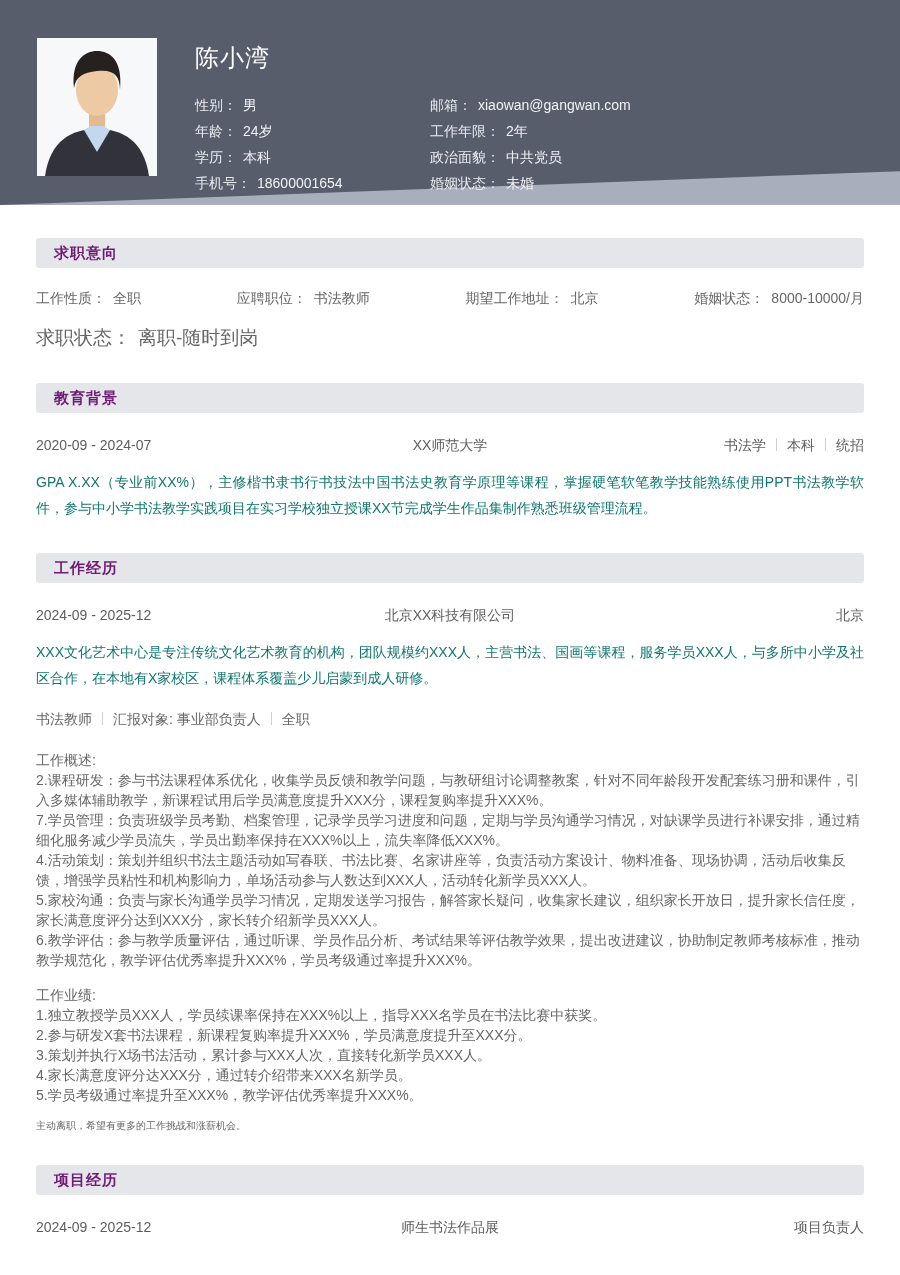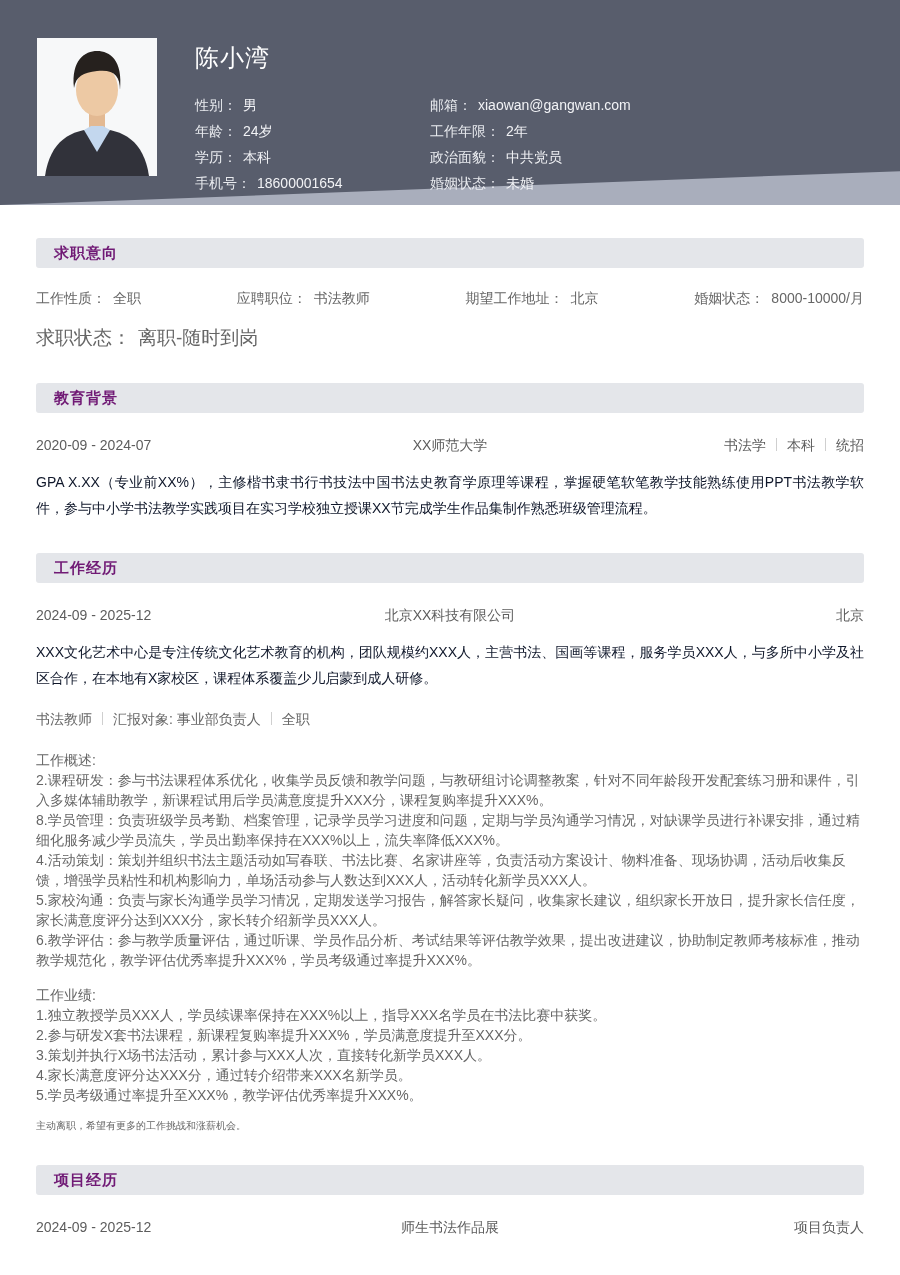--- a/index.html
+++ b/index.html
@@ -76,21 +76,21 @@
   .meta-row .col-center { flex: 1; text-align: center; }
   .meta-row .col-right  { width: 230px; text-align: right; }
 
   .sep {
     display: inline-block; width: 1px; height: 13px;
     background: #cfcfcf; margin: 0 10px; vertical-align: -1px;
   }
 
   .desc {
     margin: 14px 0 0 0;
-    font-size: 14px; color: #0f172a; line-height: 26px;
+    font-size: 14px; color: #0f766e; line-height: 26px;
     text-align: justify;
   }
   .position-line { margin-top: 20px; font-size: 14px; color: #666; }
 
   .duties { margin-top: 21px; font-size: 14px; color: #666; line-height: 20px; }
   .duties .block-label { line-height: 20px; }
   .achievements { margin-top: 15px; font-size: 14px; color: #666; line-height: 20px; }
   .leave-line { margin-top: 14px; font-size: 10px; color: #666; }
 </style>
 </head>
@@ -165,21 +165,21 @@
     <span class="col-right">北京</span>
   </div>
   <p class="desc">XXX文化艺术中心是专注传统文化艺术教育的机构，团队规模约XXX人，主营书法、国画等课程，服务学员XXX人，与多所中小学及社区合作，在本地有X家校区，课程体系覆盖少儿启蒙到成人研修。</p>
   <div class="position-line">
     <span>书法教师</span><span class="sep"></span><span>汇报对象: 事业部负责人</span><span class="sep"></span><span>全职</span>
   </div>
 
   <div class="duties">
     <div class="block-label">工作概述:</div>
     <div>2.课程研发：参与书法课程体系优化，收集学员反馈和教学问题，与教研组讨论调整教案，针对不同年龄段开发配套练习册和课件，引入多媒体辅助教学，新课程试用后学员满意度提升XXX分，课程复购率提升XXX%。</div>
-    <div>8.学员管理：负责班级学员考勤、档案管理，记录学员学习进度和问题，定期与学员沟通学习情况，对缺课学员进行补课安排，通过精细化服务减少学员流失，学员出勤率保持在XXX%以上，流失率降低XXX%。</div>
+    <div>7.学员管理：负责班级学员考勤、档案管理，记录学员学习进度和问题，定期与学员沟通学习情况，对缺课学员进行补课安排，通过精细化服务减少学员流失，学员出勤率保持在XXX%以上，流失率降低XXX%。</div>
     <div>4.活动策划：策划并组织书法主题活动如写春联、书法比赛、名家讲座等，负责活动方案设计、物料准备、现场协调，活动后收集反馈，增强学员粘性和机构影响力，单场活动参与人数达到XXX人，活动转化新学员XXX人。</div>
     <div>5.家校沟通：负责与家长沟通学员学习情况，定期发送学习报告，解答家长疑问，收集家长建议，组织家长开放日，提升家长信任度，家长满意度评分达到XXX分，家长转介绍新学员XXX人。</div>
     <div>6.教学评估：参与教学质量评估，通过听课、学员作品分析、考试结果等评估教学效果，提出改进建议，协助制定教师考核标准，推动教学规范化，教学评估优秀率提升XXX%，学员考级通过率提升XXX%。</div>
   </div>
 
   <div class="achievements">
     <div class="block-label">工作业绩:</div>
     <div>1.独立教授学员XXX人，学员续课率保持在XXX%以上，指导XXX名学员在书法比赛中获奖。</div>
     <div>2.参与研发X套书法课程，新课程复购率提升XXX%，学员满意度提升至XXX分。</div>
     <div>3.策划并执行X场书法活动，累计参与XXX人次，直接转化新学员XXX人。</div>

